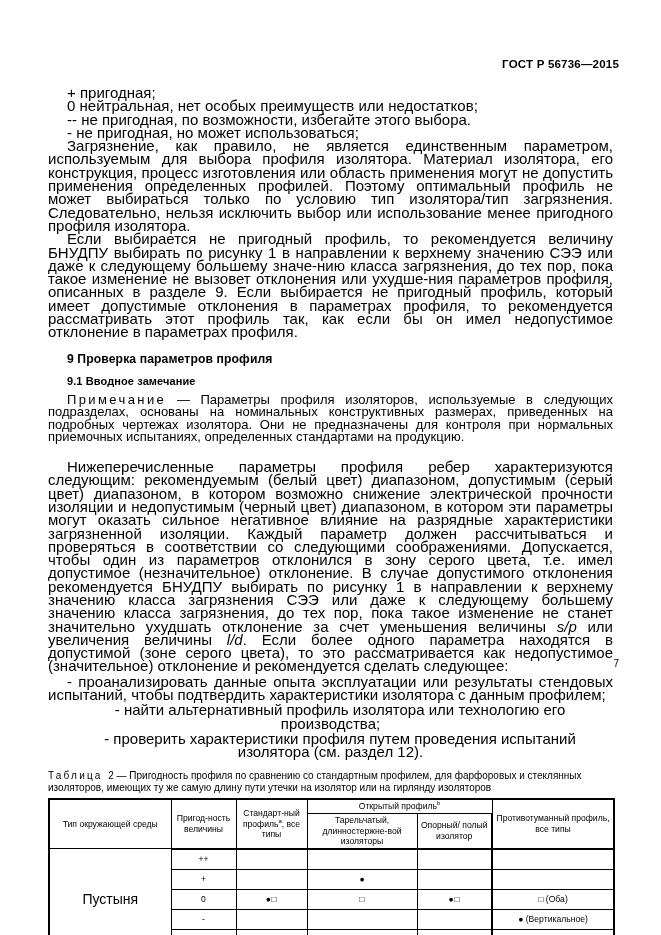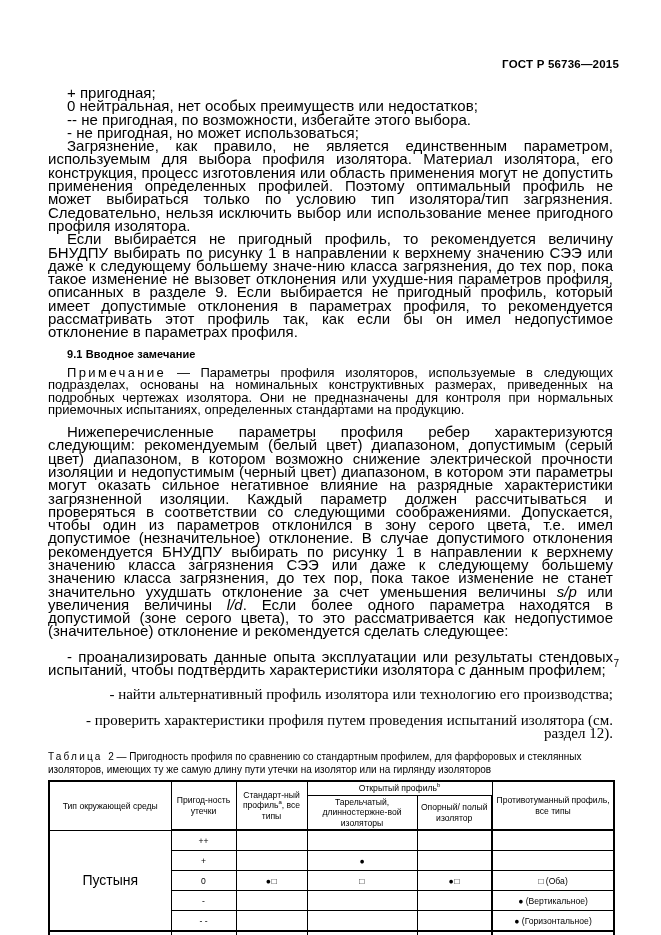--- a/index.html
+++ b/index.html
@@ -44,22 +44,21 @@
     text-justify: inter-word;
   }
   p.listline {
     text-indent: 19px;
     text-align: left;
   }
   p.indent {
     text-indent: 19px;
   }
   p.nojust {
-    text-align: right;
-    font-family: Liberation Serif, serif;
+    text-align: center;
   }
   h2.section-head {
     font-size: 12.2px;
     font-weight: bold;
     margin: 13px 0 0 19px;
     letter-spacing: 0.1px;
   }
   h3.sub-head {
     font-size: 11px;
     font-weight: bold;
@@ -69,25 +68,25 @@
   p.note {
     margin-top: 7px;
     font-size: 13px;
     line-height: 12.6px;
     text-indent: 19px;
   }
   p.note .sp {
     letter-spacing: 2.4px;
   }
   p.para {
-    margin-top: 8px;
+    margin-top: 16px;
   }
   p.bullet {
     text-indent: 19px;
-    margin-top: 12px;
+    margin-top: 2px;
   }
   .tbl-caption {
     margin-top: 11px;
     font-size: 10px;
     line-height: 12.4px;
     text-align: left;
   }
   .tbl-caption .sp {
     letter-spacing: 2.2px;
   }
@@ -141,20 +140,21 @@
   <div class="content">
 
     <p class="listline">+ пригодная;</p>
     <p class="listline">0 нейтральная, нет особых преимуществ или недостатков;</p>
     <p class="listline">-- не пригодная, по возможности, избегайте этого выбора.</p>
     <p class="listline">- не пригодная, но может использоваться;</p>
 
     <p class="indent">Загрязнение, как правило, не является единственным параметром, используемым для выбора профиля изолятора. Материал изолятора, его конструкция, процесс изготовления или область применения могут не допустить применения определенных профилей. Поэтому оптимальный профиль не может выбираться только по условию тип изолятора/тип загрязнения. Следовательно, нельзя исключить выбор или использование менее пригодного профиля изолятора.</p>
     <p class="indent">Если выбирается не пригодный профиль, то рекомендуется величину БНУДПУ выбирать по рисунку 1 в направлении к верхнему значению СЭЭ или даже к следующему большему значе-нию класса загрязнения, до тех пор, пока такое изменение не вызовет отклонения или ухудше-ния параметров профиля, описанных в разделе 9. Если выбирается не пригодный профиль, который имеет допустимые отклонения в параметрах профиля, то рекомендуется рассматривать этот профиль так, как если бы он имел недопустимое отклонение в параметрах профиля.</p>
 
+    <h2 class="section-head">9 Проверка параметров профиля</h2>
     <h3 class="sub-head">9.1 Вводное замечание</h3>
 
     <p class="note"><span class="sp">Примечание</span><span> — Параметры профиля изоляторов, используемые в следующих подразделах, основаны на номинальных конструктивных размерах, приведенных на подробных чертежах изолятора. Они не предназначены для контроля при нормальных приемочных испытаниях, определенных стандартами на продукцию.</span></p>
 
     <p class="indent para"><span>Нижеперечисленные параметры профиля ребер характеризуются следующим: рекомендуемым (белый цвет) диапазоном, допустимым (серый цвет) диапазоном, в котором возможно снижение электрической прочности изоляции и недопустимым (черный цвет) диапазоном, в котором эти параметры могут оказать сильное негативное влияние на разрядные характеристики загрязненной изоляции. Каждый параметр должен рассчитываться и проверяться в соответствии со следующими соображениями. Допускается, чтобы один из параметров отклонился в зону серого цвета, т.е. имел допустимое (незначительное) отклонение. В случае допустимого отклонения рекомендуется БНУДПУ выбирать по рисунку 1 в направлении к верхнему значению класса загрязнения СЭЭ или даже к следующему большему значению класса загрязнения, до тех пор, пока такое изменение не станет значительно ухудшать отклонение за счет уменьшения величины </span><span class="ital">s/p</span><span> или увеличения величины </span><span class="ital">l/d</span><span>. Если более одного параметра находятся в допустимой (зоне серого цвета), то это рассматривается как недопустимое (значительное) отклонение и рекомендуется сделать следующее:</span></p>
 
     <p class="bullet">- проанализировать данные опыта эксплуатации или результаты стендовых испытаний, чтобы подтвердить характеристики изолятора с данным профилем;</p>
     <p class="bullet nojust">- найти альтернативный профиль изолятора или технологию его производства;</p>
     <p class="bullet nojust">- проверить характеристики профиля путем проведения испытаний изолятора (см. раздел 12).</p>
 
@@ -165,21 +165,21 @@
         <col style="width:122px">
         <col style="width:65px">
         <col style="width:71px">
         <col style="width:110px">
         <col style="width:75px">
         <col style="width:122px">
       </colgroup>
       <thead>
         <tr>
           <th rowspan="2" class="outer-l outer-t">Тип окружающей среды</th>
-          <th rowspan="2" class="outer-t">Пригод-ность утечки</th>
+          <th rowspan="2" class="outer-t">Пригод-ность величины</th>
           <th rowspan="2" class="outer-t"><span>Стандарт-ный профиль</span><sup>a</sup><span>, все типы</span></th>
           <th colspan="2" class="outer-t"><span>Открытый профиль</span><sup>b</sup></th>
           <th rowspan="2" class="outer-t outer-r">Противотуманный профиль, все типы</th>
         </tr>
         <tr>
           <th>Тарельчатый, длинностержне-вой изоляторы</th>
           <th class="thick-r">Опорный/ полый изолятор</th>
         </tr>
       </thead>
       <tbody>

